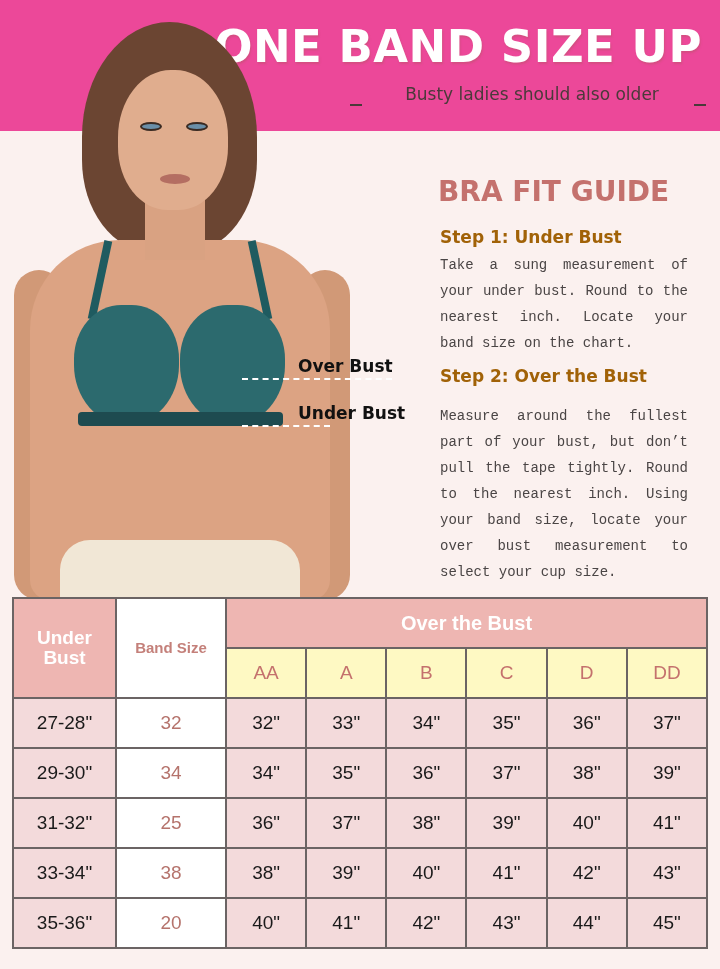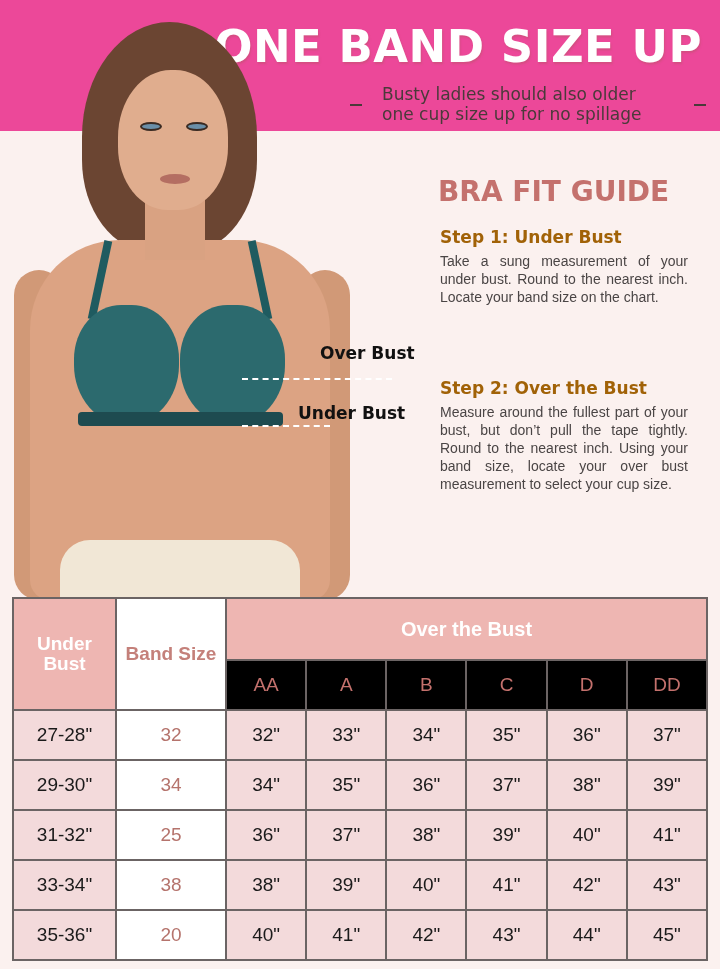--- a/index.html
+++ b/index.html
@@ -6,21 +6,21 @@
   html, body { width: 720px; height: 969px; overflow: hidden; }
   body { background: #fbf1ef; font-family: "Liberation Sans", sans-serif; position: relative; }
 
   .banner { position: absolute; left: 0; top: 0; width: 720px; height: 131px; background: #ec4899; }
   .banner-title {
     position: absolute; right: 18px; top: 20px; font-size: 45px; font-weight: bold;
     color: #ffffff; letter-spacing: 0.5px; text-shadow: 1px 2px 2px rgba(170,90,90,0.35);
     font-family: "DejaVu Sans", sans-serif;
   }
   .banner-sub {
-    position: absolute; right: 38px; top: 84px; width: 300px; 
+    position: absolute; right: 38px; top: 84px; width: 300px; text-align: center;
     font-size: 17px; line-height: 20px; color: #4a3a3a; font-family: "DejaVu Sans", sans-serif;
   }
   .dash { position: absolute; top: 104px; width: 12px; height: 2px; background: #4a3a3a; }
   .dash.left { left: 350px; } .dash.right { left: 694px; }
 
   
   .model { position: absolute; left: 0; top: 0; width: 360px; height: 597px; overflow: hidden; }
   .hair { position: absolute; left: 82px; top: 22px; width: 175px; height: 230px; border-radius: 50% 50% 40% 40%; background: #6b4532; }
   .face { position: absolute; left: 118px; top: 70px; width: 110px; height: 140px; border-radius: 48% 48% 45% 45%; background: #e0ad8e; }
   .eye { position: absolute; top: 122px; width: 22px; height: 9px; border-radius: 50%; background: #6b8fa8; border: 2px solid #3a2a22; }
@@ -34,49 +34,48 @@
   .strap.l { left: 96px; transform: rotate(12deg); } .strap.r { left: 256px; transform: rotate(-12deg); }
   .cup { position: absolute; top: 305px; width: 105px; height: 120px; background: #2c6a6e; border-radius: 45% 45% 50% 50%; }
   .cup.l { left: 74px; } .cup.r { left: 180px; }
   .band { position: absolute; left: 78px; top: 412px; width: 205px; height: 14px; background: #1e4b50; border-radius: 4px; }
   .panties { position: absolute; left: 60px; top: 540px; width: 240px; height: 60px; background: #f1e7d6; border-radius: 30px 30px 0 0; }
 
   .guide-line { position: absolute; height: 0; border-top: 2px dashed #ffffff; }
   .guide-over { left: 242px; top: 378px; width: 150px; }
   .guide-under { left: 242px; top: 425px; width: 88px; }
   .guide-label { position: absolute; font-weight: bold; font-size: 17px; color: #111; font-family: "DejaVu Sans", sans-serif; }
-  .lbl-over { left: 298px; top: 343px; margin-left: 22px; }
+  .lbl-over { left: 298px; top: 356px; }
   .lbl-under { left: 298px; top: 403px; }
 
   .fit-title { position: absolute; left: 438px; top: 175px; font-size: 28px; font-weight: bold; color: #c4716d; font-family: "DejaVu Sans", sans-serif; }
   .step-title { position: absolute; left: 440px; font-size: 17px; font-weight: bold; color: #a16207; font-family: "DejaVu Sans", sans-serif; }
-  .step1-title { top: 227px; } .step2-title { top: 378px; }
-  .step-body { position: absolute; left: 440px; width: 248px; font-size: 14px; line-height: 18px; color: #4a4545; text-align: justify; font-family: Liberation Sans, sans-serif; }
+  .step1-title { top: 227px; } .step2-title { top: 366px; }
+  .step-body { position: absolute; left: 440px; width: 248px; font-size: 14px; line-height: 26px; color: #4a4545; text-align: justify; font-family: Liberation Mono, monospace; }
   .step1-body { top: 252px; } .step2-body { top: 403px; }
 
   table.size-chart {
     position: absolute; left: 12px; top: 597px; width: 696px; border-collapse: collapse;
     font-family: "Liberation Sans", sans-serif;
   }
   .size-chart td, .size-chart th { border: 2px solid #6b6464; text-align: center; }
   .size-chart th.h-under { width: 103px; background: #eeb6b2; color: #ffffff; font-size: 19px; line-height: 20px; font-weight: bold; height: 100px; }
-  .size-chart th.h-band { width: 110px; background: #ffffff; color: #c4807a; font-size: 19px; line-height: 20px; font-weight: bold; }
-  .size-chart th.h-over { background: #eeb6b2; color: #ffffff; font-size: 20px; height: 62px; font-weight: bold; }
-  .size-chart th.cup-h { background: #000000; color: #c4716d; font-size: 19px; font-weight: normal; height: 50px; }
+  .size-chart th.h-band { width: 110px; background: #ffffff; color: #c4807a; font-size: 15px; line-height: 20px; font-weight: bold; }
+  .size-chart th.h-over { background: #eeb6b2; color: #ffffff; font-size: 20px; height: 50px; font-weight: bold; }
+  .size-chart th.cup-h { background: #fef9c3; color: #c4716d; font-size: 19px; font-weight: normal; height: 50px; }
   .size-chart td { height: 50px; font-size: 19px; color: #1a1a1a; background: #f3dadb; }
   .size-chart td.band-cell { background: #ffffff; color: #b5736c; }
 </style>
 </head>
 <body>
 
 <div class="banner">
   <div class="banner-title">ONE BAND SIZE UP</div>
   <div class="banner-sub">
     <div>Busty ladies should also older</div>
-    <div>one cup size up for no spillage</div>
   </div>
   <div class="dash left"></div>
   <div class="dash right"></div>
 </div>
 
 <div class="model">
   <div class="hair"></div>
   <div class="arm l"></div>
   <div class="arm r"></div>
   <div class="torso"></div>

